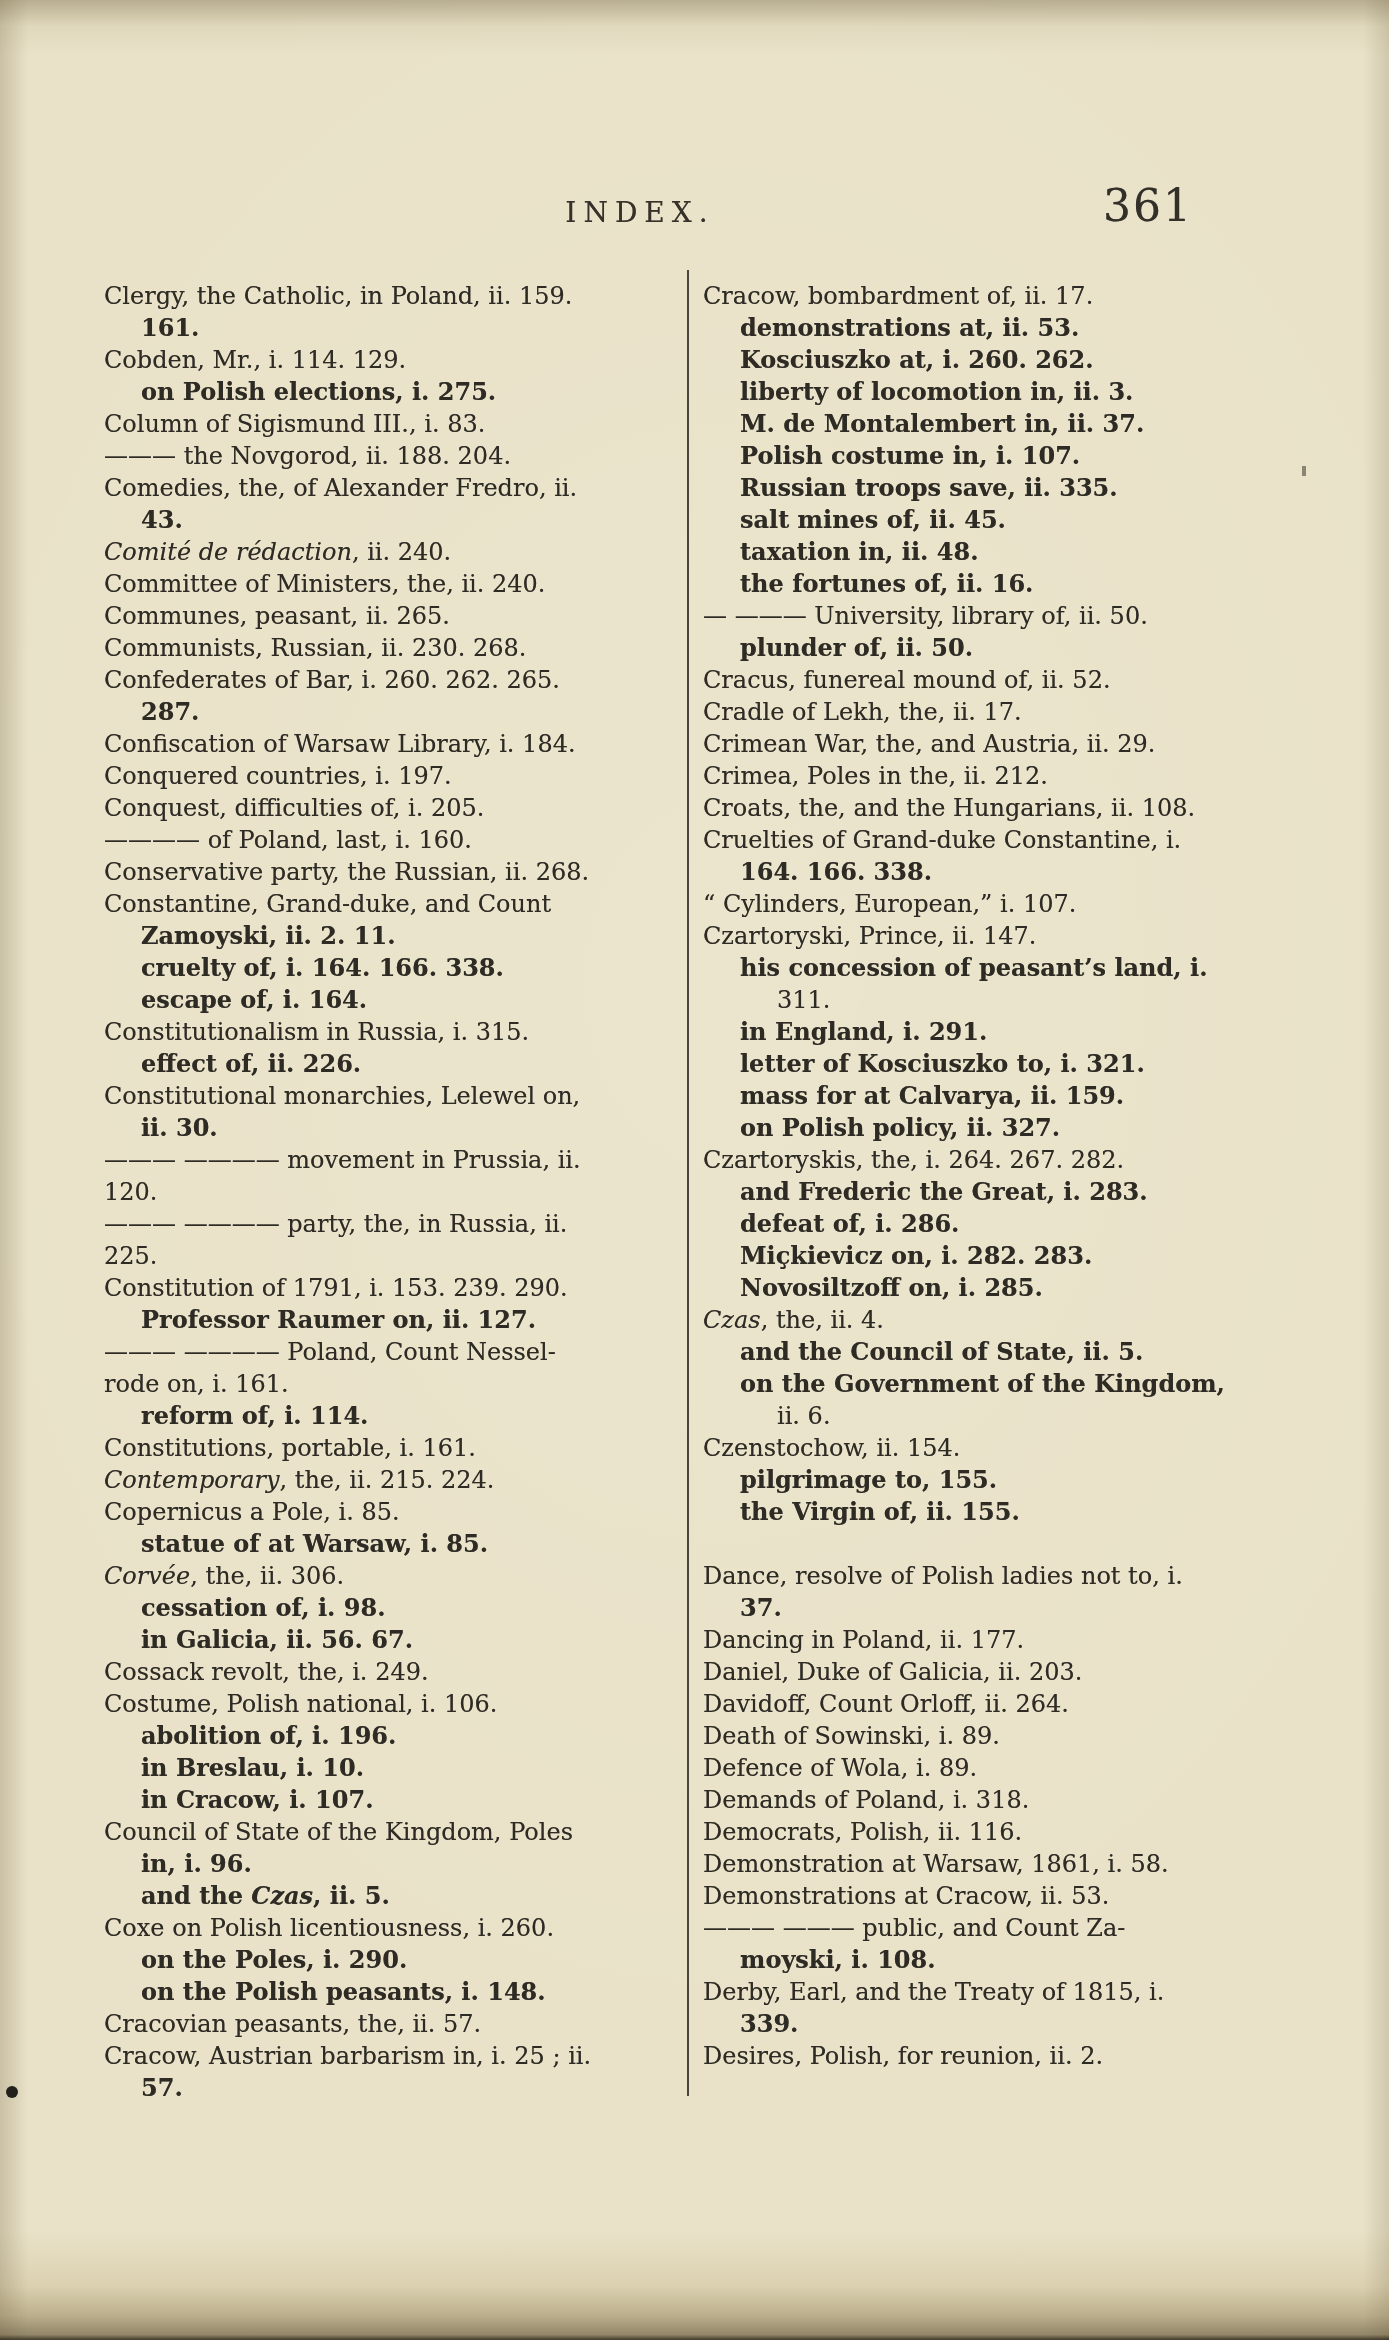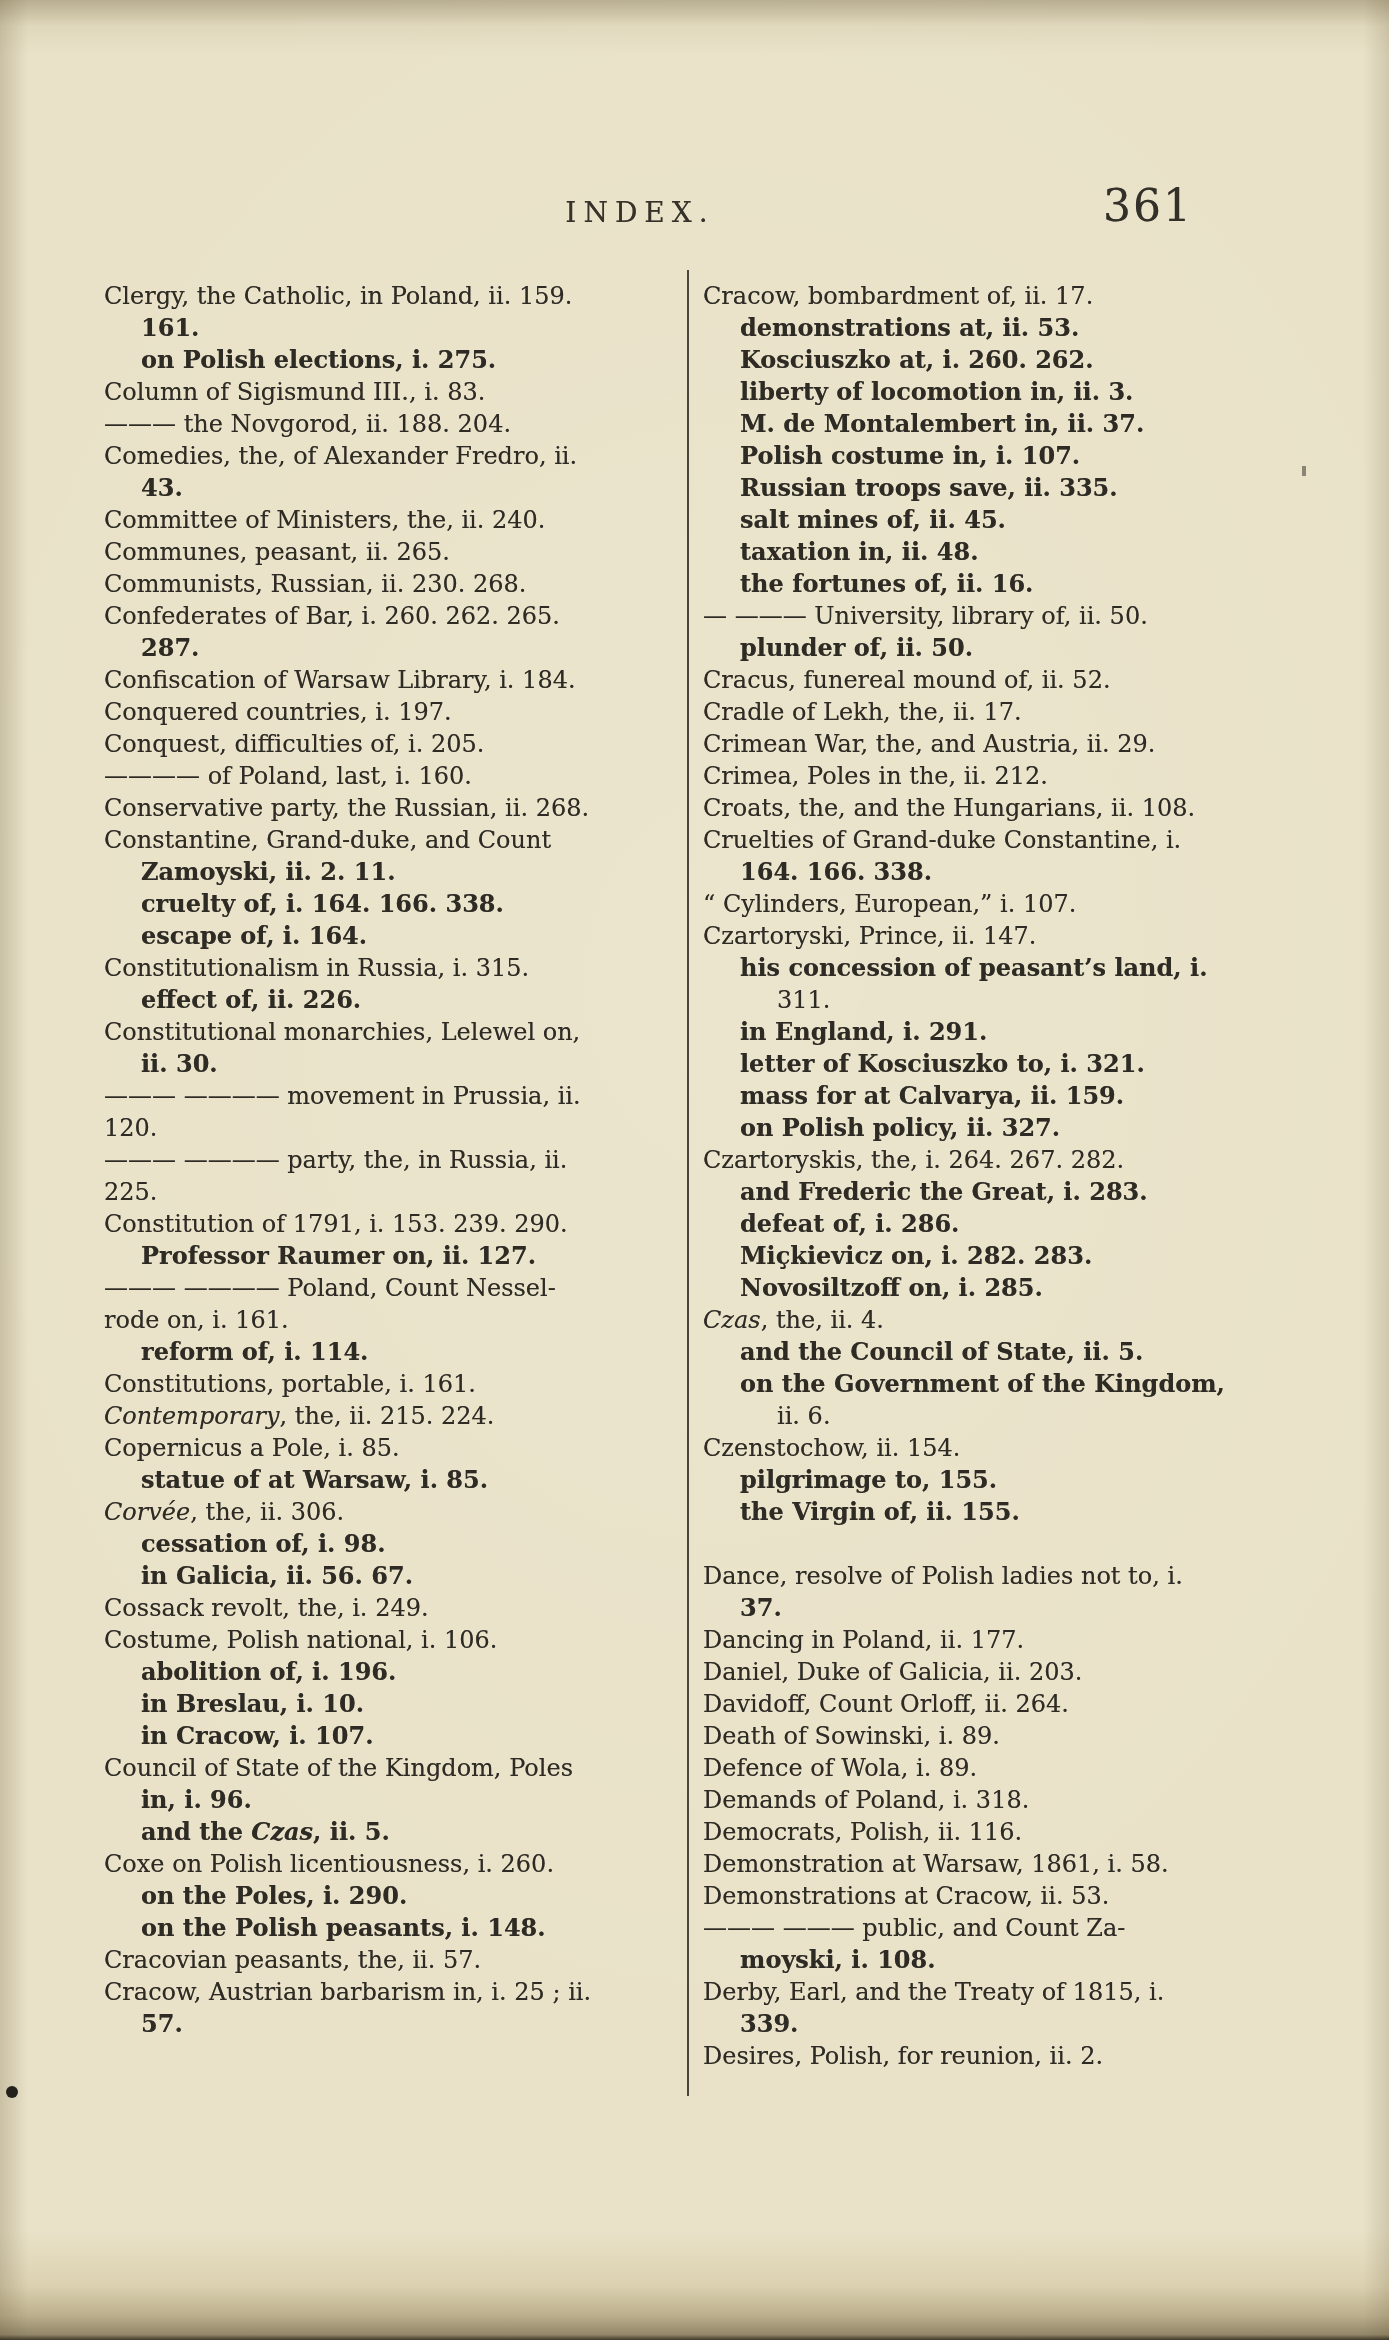--- a/index.html
+++ b/index.html
@@ -103,25 +103,27 @@
   <div class="edge-left"></div>
   <div class="edge-right"></div>
 
   <div class="header-title">INDEX.</div>
 
   <div class="page-number">361</div>
 
   <div class="col col-left" id="col-left">
       <div class="line flush">Clergy, the Catholic, in Poland, ii. 159.</div>
       <div class="line indent">161.</div>
+      <div class="line flush">Cobden, Mr., i. 114. 129.</div>
       <div class="line indent">on Polish elections, i. 275.</div>
       <div class="line flush">Column of Sigismund III., i. 83.</div>
       <div class="line flush">——— the Novgorod, ii. 188. 204.</div>
       <div class="line flush">Comedies, the, of Alexander Fredro, ii.</div>
       <div class="line indent">43.</div>
+      <div class="line flush"><i>Comité de rédaction</i>, ii. 240.</div>
       <div class="line flush">Committee of Ministers, the, ii. 240.</div>
       <div class="line flush">Communes, peasant, ii. 265.</div>
       <div class="line flush">Communists, Russian, ii. 230. 268.</div>
       <div class="line flush">Confederates of Bar, i. 260. 262. 265.</div>
       <div class="line indent">287.</div>
       <div class="line flush">Confiscation of Warsaw Library, i. 184.</div>
       <div class="line flush">Conquered countries, i. 197.</div>
       <div class="line flush">Conquest, difficulties of, i. 205.</div>
       <div class="line flush">———— of Poland, last, i. 160.</div>
       <div class="line flush">Conservative party, the Russian, ii. 268.</div>

